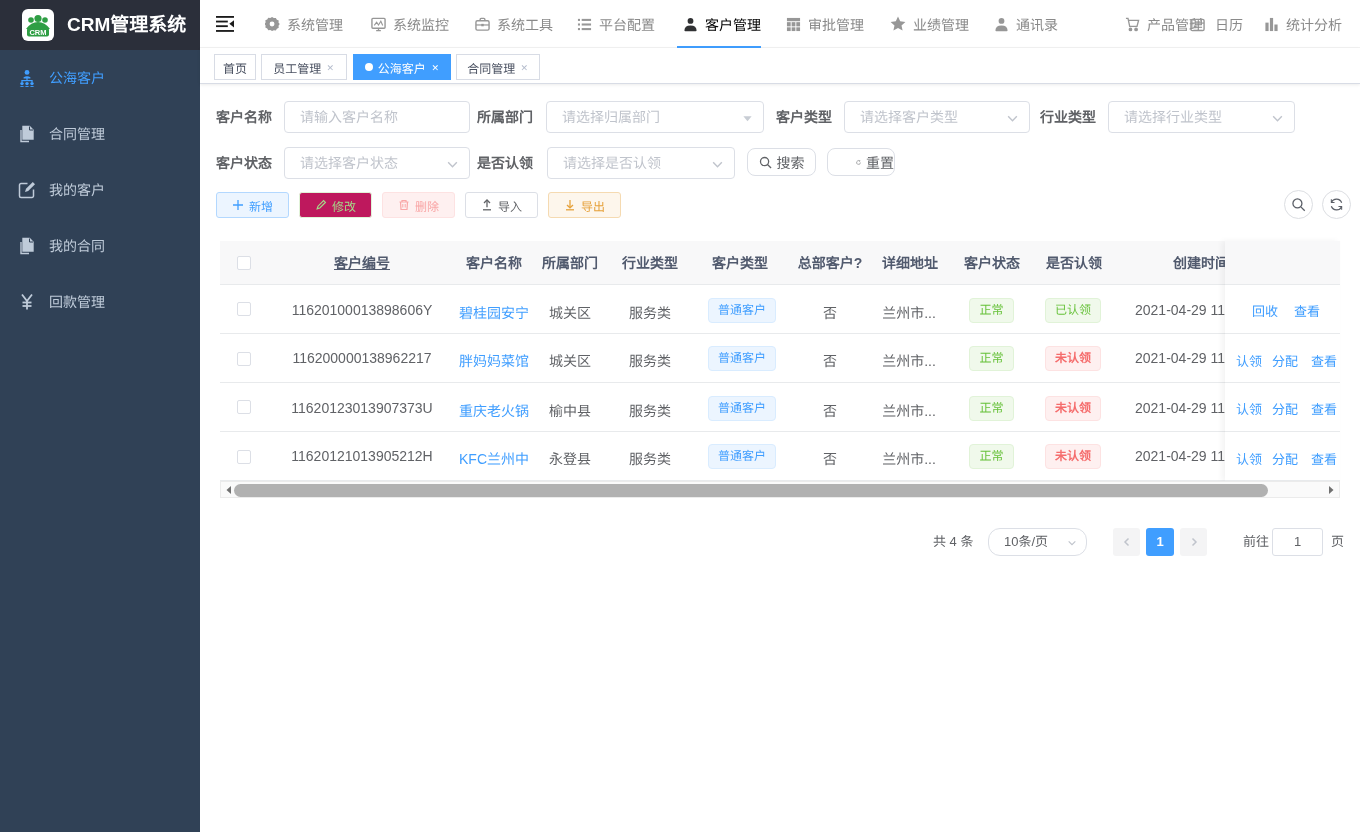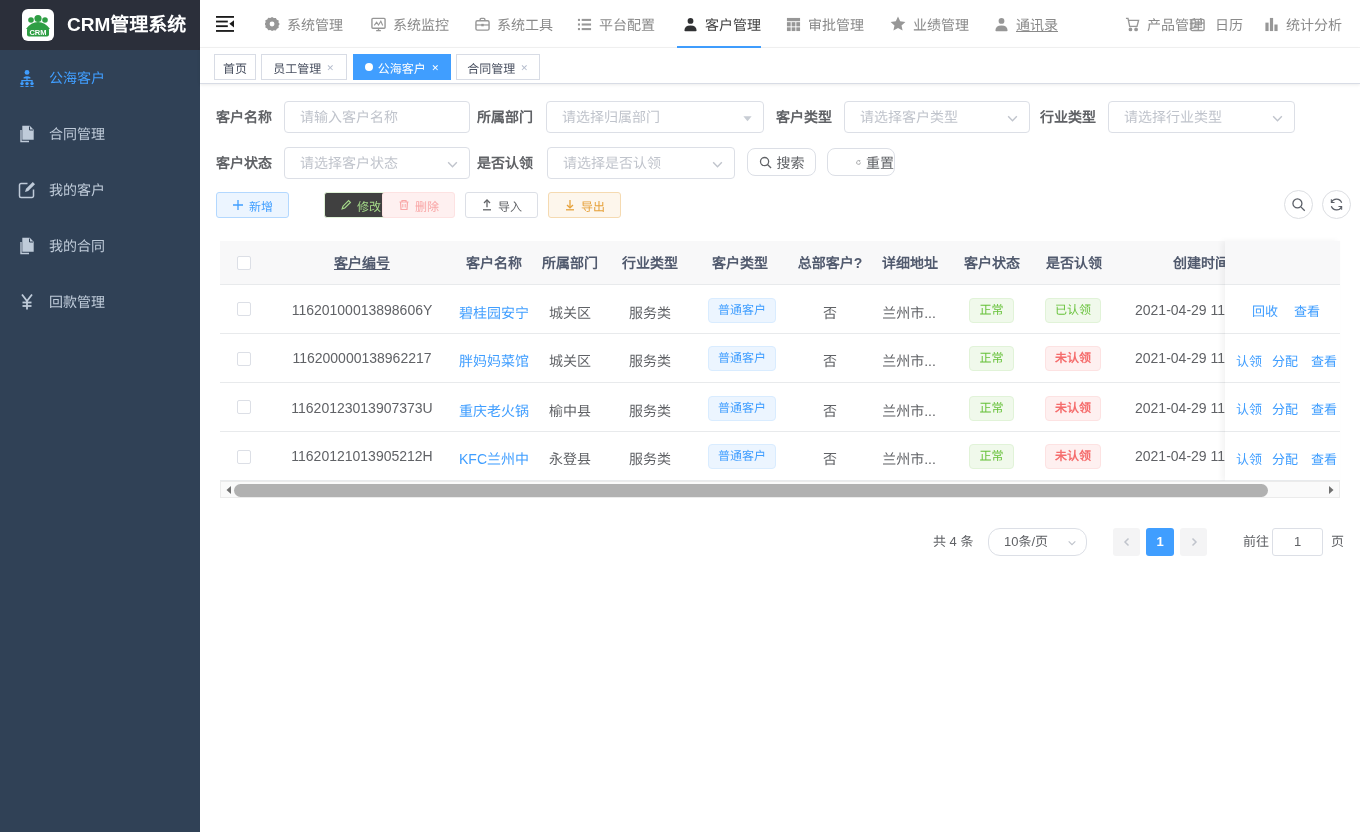--- a/index.html
+++ b/index.html
@@ -12,38 +12,38 @@
 #logobox { left:22px; top:9px; width:32px; height:32px; background:#fff; border-radius:6px; }
 #logotitle { left:67px; top:0; height:50px; line-height:50px; color:#fff; font-size:19px; font-weight:bold; white-space:nowrap; }
 .mitem { left:0; width:200px; height:56px; color:#bfcbd9; font-size:14px; }
 .mitem .mic { position:absolute; left:18px; top:19px; width:18px; height:18px; }
 .mitem .mtx { position:absolute; left:49px; top:0; height:56px; line-height:56px; white-space:nowrap; }
 .mitem.on { color:#409eff; }
 
 #navbar { left:200px; top:0; width:1160px; height:48px; background:#fff; border-bottom:1px solid #f2f2f2; }
 .nitem { top:0; height:48px; display:flex; align-items:center; gap:7px; color:#8a8a8a; font-size:14px; white-space:nowrap; }
 .nitem svg { display:block; }
-.nitem.on { color:#404040; }
+.nitem.on { color:#000000; }
 #navline { left:677px; top:46px; width:84px; height:3px; background:#409eff; }
 
 #tabbar { left:200px; top:48px; width:1160px; height:36px; background:#fff; border-bottom:1px solid #d8dce5; box-shadow:0 1px 3px rgba(0,0,0,.08); }
 .tab { top:54px; height:26px; background:#fff; border:1px solid #d8dce5; color:#495060; font-size:12px; display:flex; align-items:center; justify-content:center; gap:5px; white-space:nowrap; }
 .tab.on { background:#409eff; border-color:#409eff; color:#fff; }
 .tab .dot { width:8px; height:8px; border-radius:50%; background:#fff; display:inline-block; }
 .tab .x { font-size:10px; color:#b4bccc; transform:scale(.9); }
 .tab.on .x { color:#fff; }
 
 .flabel { font-size:14px; font-weight:bold; color:#606266; line-height:32px; white-space:nowrap; }
 .fctl { height:32px; background:#fff; border:1px solid #dcdfe6; border-radius:4px; }
 .fctl .ph { position:absolute; left:15px; top:0; height:30px; line-height:30px; font-size:14px; color:#c0c4cc; white-space:nowrap; }
 .fctl svg.ar { position:absolute; right:10px; top:10px; }
 .btn { height:28px; border-radius:8px; border:1px solid #dcdfe6; background:#fff; color:#606266; font-size:14px; display:flex; align-items:center; justify-content:center; gap:5px; white-space:nowrap; }
 .btn-mini { height:26px; font-size:12px; border-radius:3px; }
 .b-add { background:#ecf5ff; border-color:#b3d8ff; color:#409eff; }
-.b-edit { background:#404040; border-color:#e1f3d8; color:#a4da89;margin-left:25px; }
+.b-edit { background:#be185d; border-color:#e1f3d8; color:#a4da89; }
 .b-del { background:#fef0f0; border-color:#fde2e2; color:#f9a7a7; }
 .b-imp { background:#fff; border-color:#dcdfe6; color:#606266; }
 .b-exp { background:#fdf6ec; border-color:#f5dab1; color:#e6a23c; }
 .circ { width:29px; height:29px; border-radius:50%; border:1px solid #dcdee2; background:#fff; display:flex; align-items:center; justify-content:center; }
 
 #thead { left:220px; top:241px; width:1120px; height:44px; background:#f8f8f9; border-bottom:1px solid #e8eaec; }
 .hcell { font-size:14px; font-weight:bold; color:#515a6e; line-height:44px; text-align:center; white-space:nowrap; }
 .trow { left:220px; width:1120px; height:49px; background:#fff; border-bottom:1px solid #e8eaec; }
 .tcell { font-size:14px; color:#606266; text-align:center; white-space:nowrap; }
 .tlink { font-size:14px; color:#409eff; text-align:center; white-space:nowrap; }
@@ -206,21 +206,21 @@
       </g>
     </svg>
     <span>审批管理</span>
   </div>
 <div class="abs nitem" style="left:890px;">
     <svg width="16" height="16" viewBox="0 0 16 16">
       <path fill="#979797" d="M8 0.6 L10.2 5.3 L15.4 5.9 L11.5 9.4 L12.6 14.6 L8 12 L3.4 14.6 L4.5 9.4 L0.6 5.9 L5.8 5.3 Z"></path>
     </svg>
     <span>业绩管理</span>
   </div>
-<div class="abs nitem" style="left:994px;text-decoration:underline;">
+<div class="abs nitem" style="left:994px;">
     <svg width="15" height="15" viewBox="0 0 16 16">
       <circle cx="8" cy="4.2" r="3.1" fill="#979797"></circle>
       <path d="M1.5 14.5 q0 -5.5 6.5 -5.5 q6.5 0 6.5 5.5 a1 1 0 0 1 -1 .8 h-11 a1 1 0 0 1 -1 -.8z" fill="#979797"></path>
     </svg>
     <span>通讯录</span>
   </div>
 <div class="abs nitem" style="left:1125px;">
     <svg width="15" height="15" viewBox="0 0 16 16">
       <g fill="none" stroke="#979797" stroke-width="1.4">
         <path d="M1 1.5 h2.2 l1.8 8.5 h7.8 l1.7 -6.5 h-10.5"></path>

